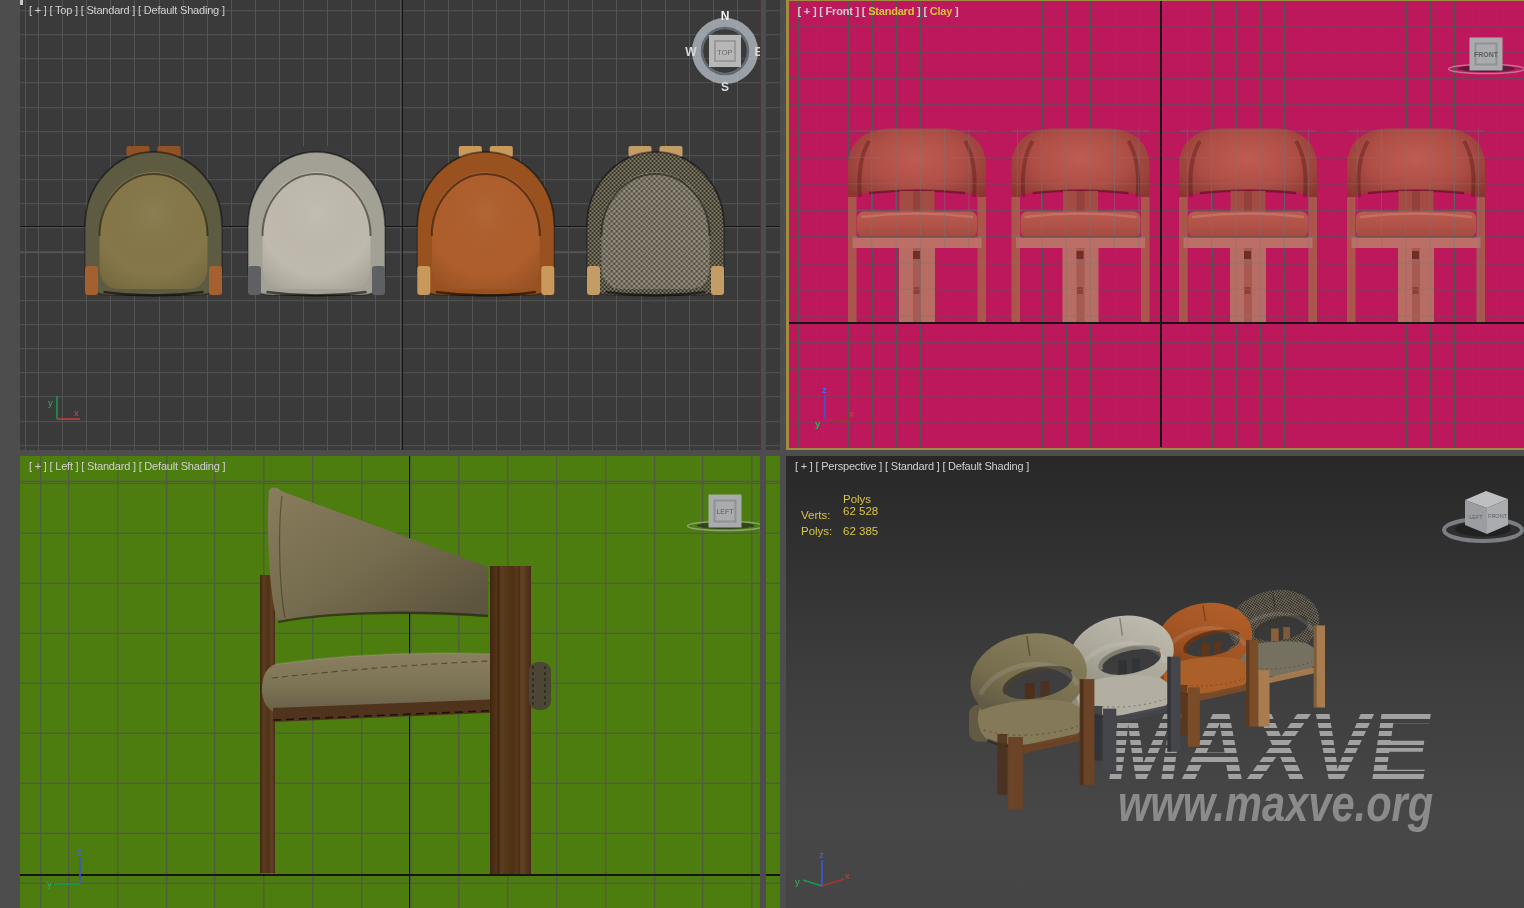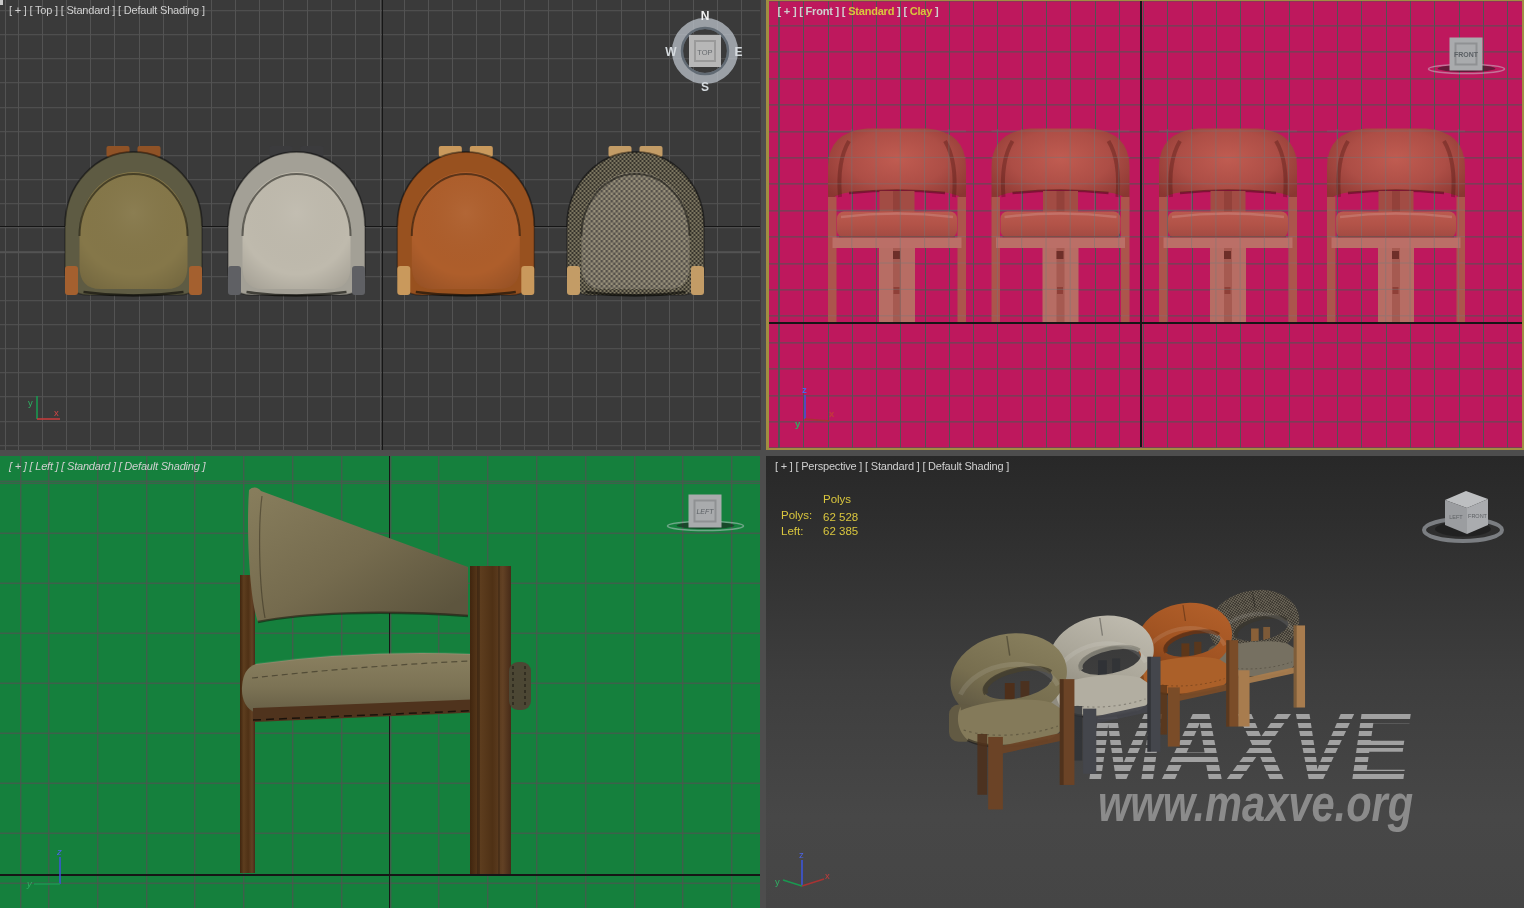--- a/index.html
+++ b/index.html
@@ -1,18 +1,18 @@
 <!DOCTYPE html>
 <html><head>
 <meta charset="utf-8">
 <style>
   html,body{margin:0;padding:0;background:#4d4d4d;}
   #root{position:relative;width:1524px;height:908px;overflow:hidden;background:#4d4d4d;
         font-family:"Liberation Sans",sans-serif;}
-  .vp{position:absolute;overflow:hidden;}
+  .vp{position:absolute;overflow:hidden;margin-left:20px;}
   .lbl{position:absolute;left:9px;top:4px;font-size:11px;color:#d0d0d0;letter-spacing:-0.2px;white-space:pre;z-index:30;}
   .lbl .yel{color:#d9c63e;}
   svg.main{position:absolute;left:0;top:0;z-index:10;font-family:"Liberation Sans",sans-serif;}
   .axv,.axh{position:absolute;background:#161616;z-index:5;}
   .grid{position:absolute;left:0;top:0;right:0;bottom:0;z-index:2;}
 </style>
 </head>
 <body>
 <div id="root">
 
@@ -278,21 +278,21 @@
             <line x1="36" y1="418" x2="36" y2="394" stroke="#3c55d8" stroke-width="1.6"></line>
             <line x1="36" y1="418" x2="60" y2="420" stroke="#a83333" stroke-width="1.6"></line>
             <text x="33" y="392" fill="#4c63e8">z</text>
             <text x="60" y="416" fill="#c23b3b">x</text>
             <text x="26" y="426" fill="#2fae63">y</text>
           </g>
         </svg>
     </div>
   </div>
 
-  <div class="vp" id="vbl" style="left:0;top:456px;width:760px;height:452px;background:#15803d;font-style:italic;">
+  <div class="vp" id="vbl" style="left:0;top:456px;width:760px;height:452px;background:#4d7c0f;">
     <div class="grid" style="background-image:
       repeating-linear-gradient(to right,#515151 0 1px,transparent 1px 48.8px),
       repeating-linear-gradient(to bottom,#515151 0 1px,transparent 1px 50px);
       background-position:48.3px 0px, 0px 26.7px;"></div>
     <div class="axv" style="left:389px;top:0;width:1px;height:452px;"></div>
     <div class="axh" style="left:0;top:418px;width:760px;height:1.5px;"></div>
     <div class="lbl">[ + ] [ Left ] [ Standard ] [ Default Shading ]</div>
     <svg class="main" width="760" height="452">
         <defs>
           <linearGradient id="woodV" x1="0" y1="0" x2="1" y2="0">
@@ -341,23 +341,23 @@
           <text x="27" y="431" fill="#2fae63">y</text>
         </g>
       </svg>
   </div>
 
   <div class="vp" id="vbr" style="left:766px;top:456px;width:758px;height:452px;
        background:linear-gradient(to bottom,#282828 0%,#2e2e2e 15%,#3e3e3e 50%,#474747 80%,#454545 100%);">
     <div class="lbl">[ + ] [ Perspective ] [ Standard ] [ Default Shading ]</div>
     <div style="position:absolute;left:0;top:37px;width:230px;font-size:11.5px;color:#d9c63e;z-index:30;">
       <div style="position:absolute;left:57px;top:0;">Polys</div>
-      <div style="position:absolute;left:15px;top:16px;">Polys:</div>
-      <div style="position:absolute;left:57px;top:18px;">62 528</div>
-      <div style="position:absolute;left:15px;top:32px;">Left:</div>
+      <div style="position:absolute;left:15px;top:16px;">Verts:</div>
+      <div style="position:absolute;left:57px;top:12px;">62 528</div>
+      <div style="position:absolute;left:15px;top:32px;">Polys:</div>
       <div style="position:absolute;left:57px;top:32px;">62 385</div>
     </div>
     <div id="maxve" style="position:absolute;left:330px;top:233px;z-index:6;
          font:900 100px 'Liberation Sans',sans-serif;letter-spacing:0px;
          transform:skewX(-8deg) scaleX(0.91);transform-origin:left top;
          background:repeating-linear-gradient(to bottom,#b2b2b2 0 5px,rgba(170,170,170,0) 5px 8.5px);
          -webkit-background-clip:text;background-clip:text;color:transparent;opacity:0.85;">MAXVE</div>
     <div id="wmurl" style="position:absolute;left:332px;top:317px;z-index:6;
          font:italic 700 52px 'Liberation Sans',sans-serif;letter-spacing:0px;color:#9d9d9d;opacity:0.8;transform:scaleX(0.8);transform-origin:left top;">www.maxve.org</div>
     <svg class="main" width="758" height="452">

